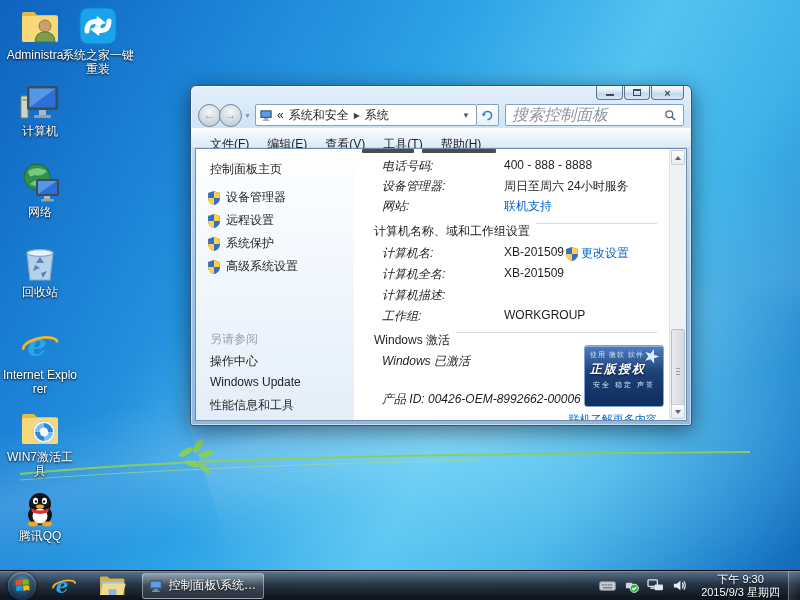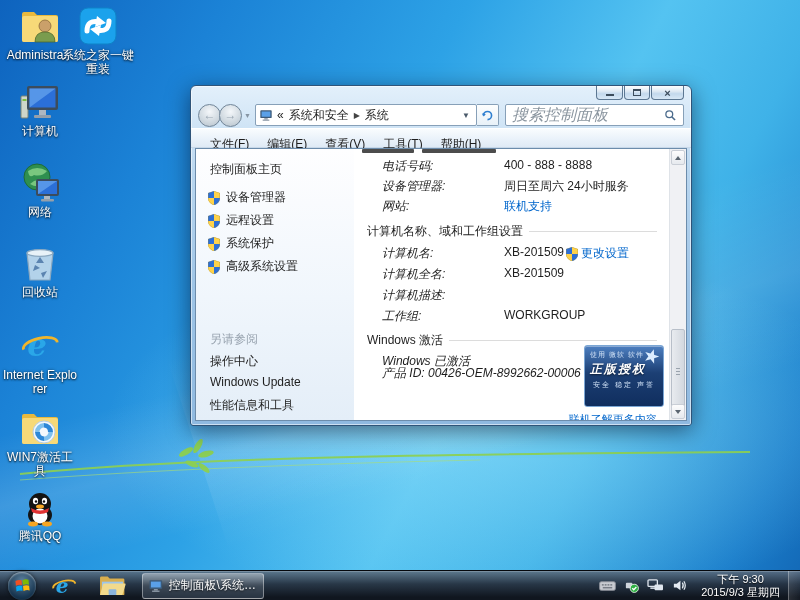--- a/index.html
+++ b/index.html
@@ -62,21 +62,21 @@
   .sp-task svg { margin-right:6px; }
   .sp-grey { position:absolute; left:14px; color:#9aa5b1; }
   .sp-item { position:absolute; left:14px; }
   
   .content { position:relative; flex:1; font-size:12px; color:#1e1e1e; background:#fff; }
   .clip-bar { position:absolute; height:4px; background:#4c4c4c; top:0; border-radius:1px; }
   .crow { position:absolute; left:0; right:10px; height:16px; }
   .crow .lab { position:absolute; left:28px;font-style:italic; }
   .crow .val { position:absolute; left:150px; white-space:nowrap; }
   .link { color:#0066cc; cursor:pointer; }
-  .sechead { position:absolute; left:13px; right:12px; display:flex; align-items:center; }
+  .sechead { position:absolute; left:20px; right:12px; display:flex; }
   .sechead .line { flex:1; height:1px; background:#dcdcdc; margin-left:6px; }
   .chg { position:absolute; left:212px; display:flex; align-items:center; white-space:nowrap; }
   .chg svg { margin-right:3px; }
   .truncval { display:inline-block; max-width:60px; overflow:hidden; white-space:nowrap; }
   
   .badge { position:absolute; left:230px; top:196px; width:80px; height:62px; border-radius:3px;
            border:1px solid #7ba6d4; background:linear-gradient(180deg,#4d7fc0,#1c3f74 45%,#102e5e);
            box-shadow:inset 0 1px 0 rgba(255,255,255,.35); color:#fff; overflow:hidden; }
   .badge .t { font-size:7px; color:#cfe0f5; padding:4px 0 0 5px; letter-spacing:1px; }
   .badge .m { font-size:12px; font-weight:bold; padding:1px 0 0 5px; letter-spacing:2px; text-shadow:0 1px 2px rgba(0,0,0,.6);font-style:italic; }
@@ -446,21 +446,21 @@
         <span class="val"></span>
       </div>
 
       <div class="sechead" style="top:183px">
         <span>Windows 激活</span>
         <span class="line"></span>
       </div>
       <div class="crow" style="top:204px">
         <span class="lab">Windows 已激活</span>
       </div>
-      <div class="crow" style="top:216px">
+      <div class="crow" style="top:242px">
         <span class="lab">产品 ID: 00426-OEM-8992662-00006</span>
       </div>
 
       <div class="badge">
         <svg width="17" height="17" viewBox="0 0 18 18">
             <use href="#bstar"></use>
           </svg>
         <div class="t">使用 微软 软件</div>
         <div class="m">正版授权</div>
         <div class="b">安全 稳定 声誉</div>

